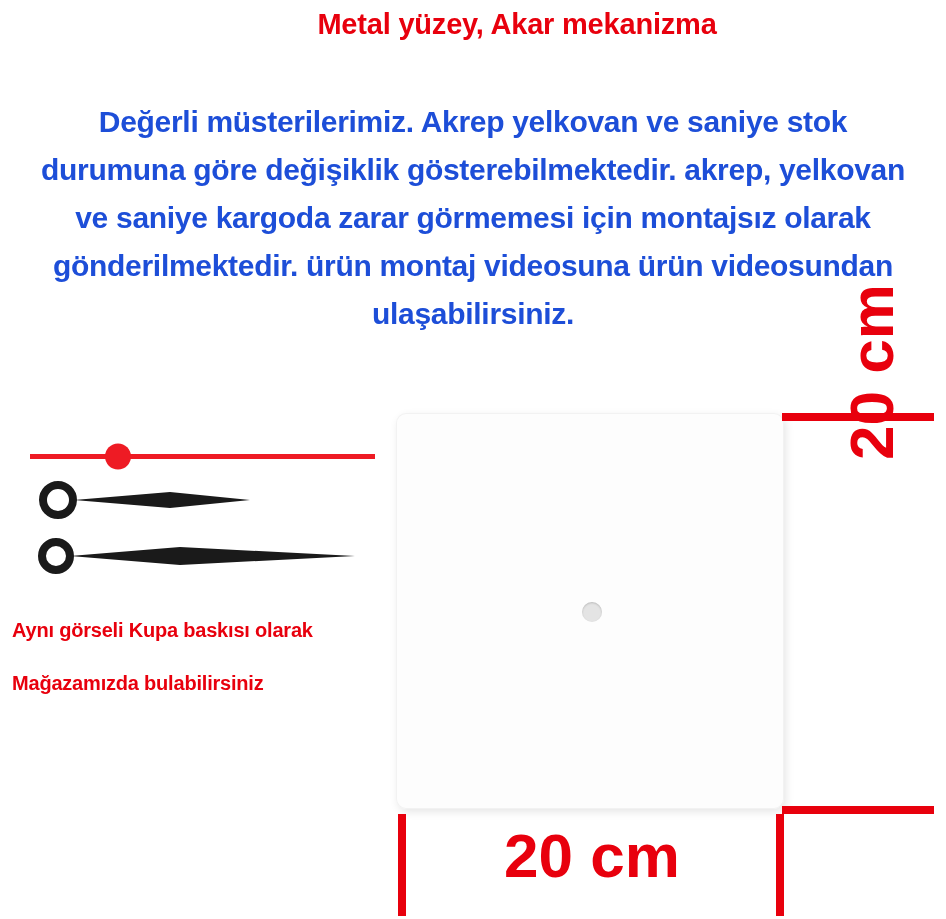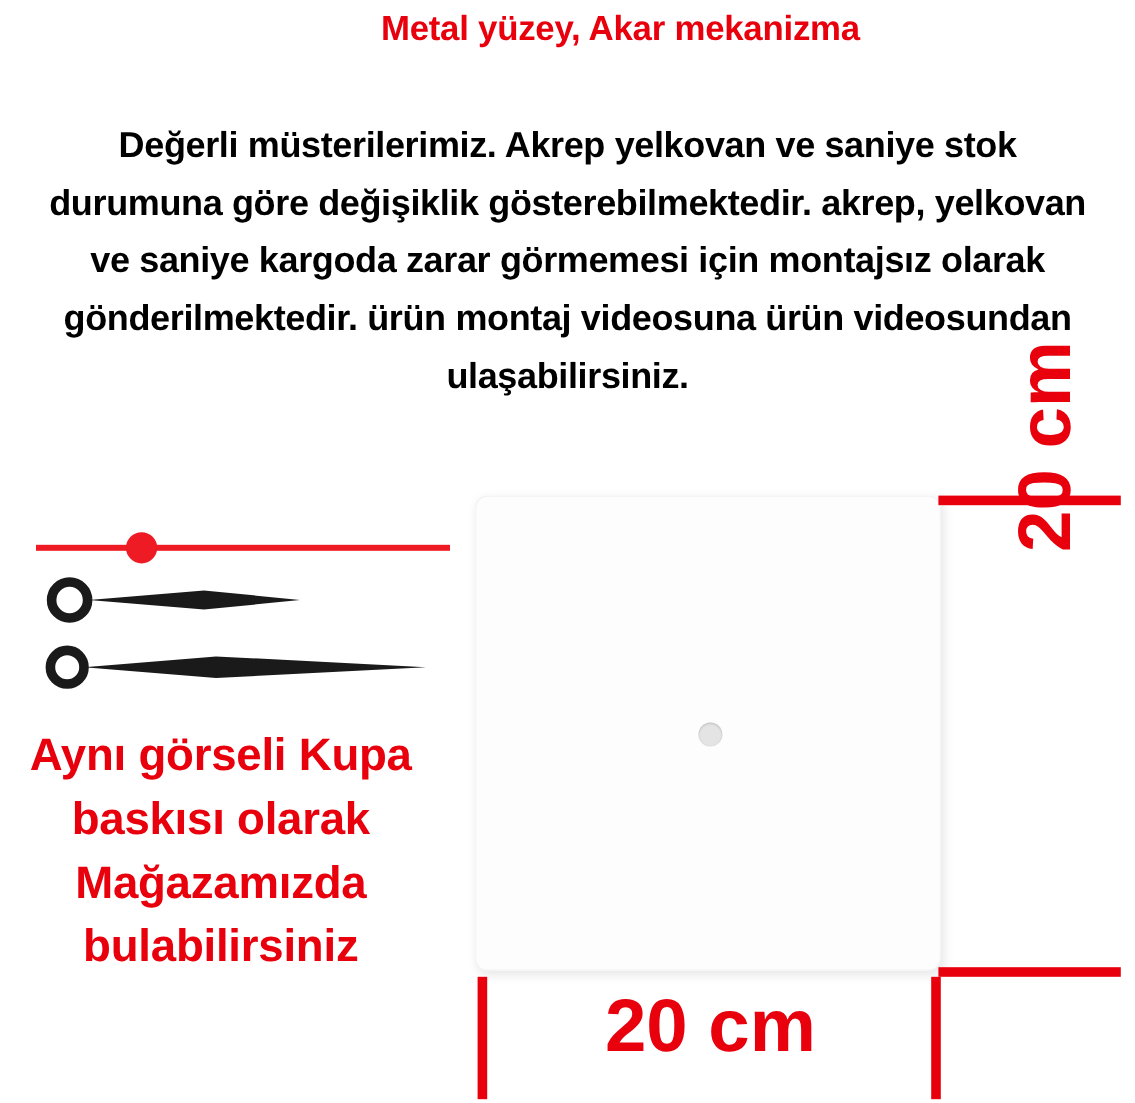--- a/index.html
+++ b/index.html
@@ -30,21 +30,21 @@
     font-size: 29px;
     letter-spacing: -0.2px;
     margin-left: 44px;
   }
   .notice {
     position: absolute;
     top: 98px;
     left: 28px;
     width: 890px;
     text-align: center;
-    color: #000000;
+    color: #1d4ed8;
     font-weight: bold;
     font-size: 30px;
     line-height: 48px;
     letter-spacing: -0.3px;
   }
   
   .clock-face {
     position: absolute;
     left: 396px;
     top: 413px;
@@ -123,27 +123,27 @@
     width: 372px;
     text-align: center;
     color: #e8000d;
     font-weight: bold;
     font-size: 62px;
     white-space: nowrap;
   }
   
   .promo {
     position: absolute;
-    left: 0;
+    left: 12px;
     top: 604px;
     width: 368px;
-    text-align: center;
+    text-align: left;
     color: #e8000d;
     font-weight: bold;
-    font-size: 38px;
+    font-size: 20px;
     line-height: 53px;
     letter-spacing: -0.2px;
   }
 </style>
 </head>
 <body>
 
 <div id="stage">
 
   <div class="title">Metal yüzey, Akar mekanizma</div>

